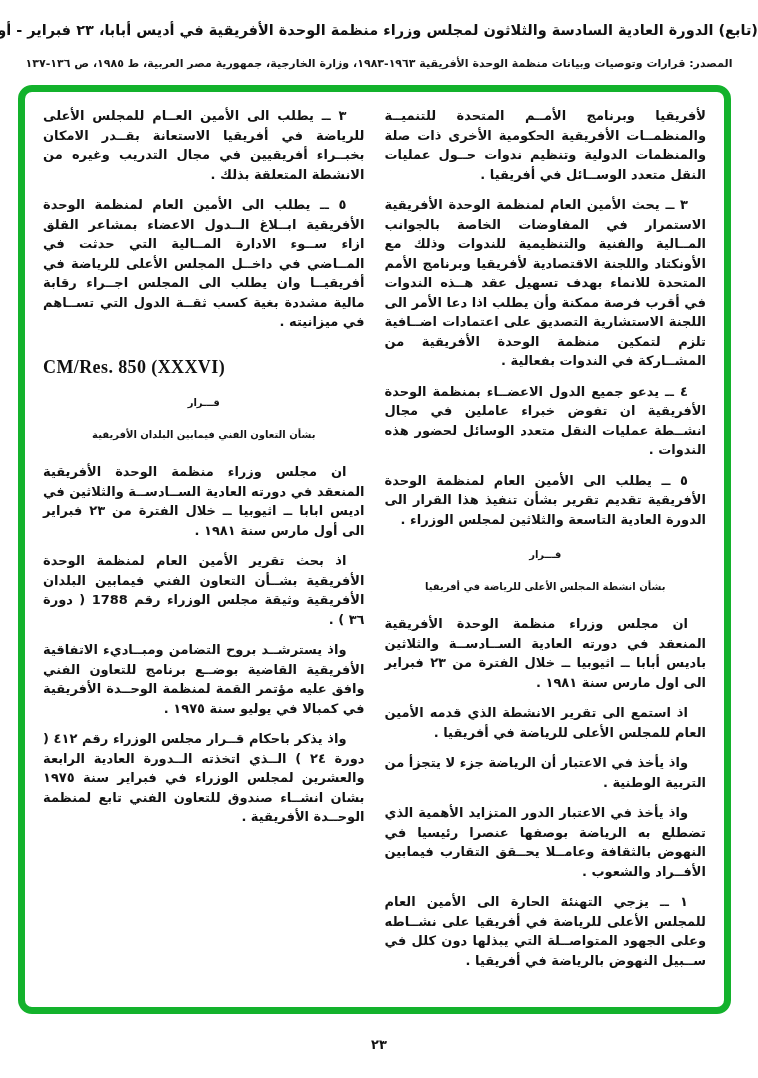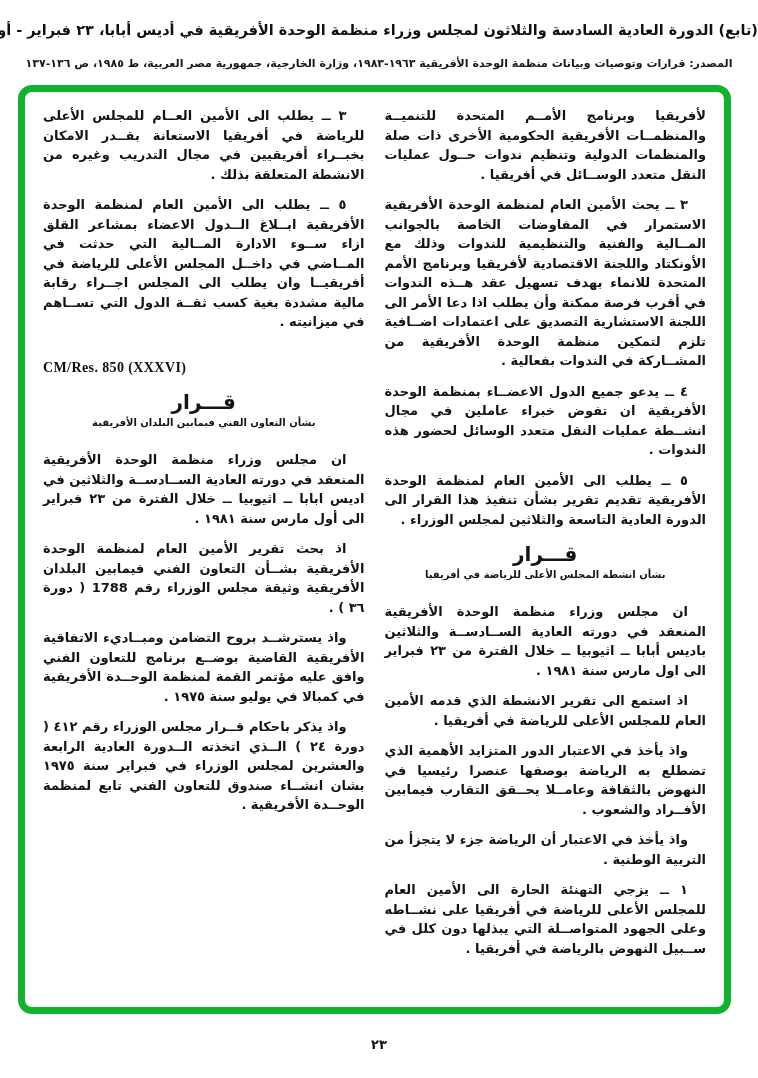--- a/index.html
+++ b/index.html
@@ -59,32 +59,32 @@
   }
   .para {
     margin: 0 0 11px 0;
     text-indent: 18px; 
   }
   .para.no-indent { text-indent: 0; }
   .res-ref {
     direction: ltr;
     text-align: left;
     font-family: "Liberation Serif", serif;
-    font-size: 14px;
+    font-size: 18px;
     font-weight: 600;
     letter-spacing: 0.4px;
     margin: 26px 0 6px 0;
     text-indent: 0;
     color: #111;
   }
   .decision-word {
     text-align: center;
-    font-size: 20px;
+    font-size: 10px;
     font-weight: 700;
-    margin: 16px 0 0 0;
+    margin: 16px 0 12px 0;
     text-indent: 0;
   }
   .subject-heading {
     text-align: center;
     font-size: 10px;
     font-weight: 700;
     margin: 0 0 18px 0;
     text-indent: 0;
   }
   .page-number {
@@ -113,22 +113,22 @@
       <p class="para no-indent">لأفريقيا وبرنامج الأمــم المتحدة للتنميــة والمنظمــات الأفريقية الحكومية الأخرى ذات صلة والمنظمات الدولية وتنظيم ندوات حــول عمليات النقل متعدد الوســائل في أفريقيا .</p>
       <p class="para">٣ ــ يحث الأمين العام لمنظمة الوحدة الأفريقية الاستمرار في المفاوضات الخاصة بالجوانب المــالية والفنية والتنظيمية للندوات وذلك مع الأونكتاد واللجنة الاقتصادية لأفريقيا وبرنامج الأمم المتحدة للانماء بهدف تسهيل عقد هــذه الندوات في أقرب فرصة ممكنة وأن يطلب اذا دعا الأمر الى اللجنة الاستشارية التصديق على اعتمادات اضــافية تلزم لتمكين منظمة الوحدة الأفريقية من المشــاركة في الندوات بفعالية .</p>
       <p class="para">٤ ــ يدعو جميع الدول الاعضــاء بمنظمة الوحدة الأفريقية ان تفوض خبراء عاملين في مجال انشــطة عمليات النقل متعدد الوسائل لحضور هذه الندوات .</p>
       <p class="para">٥ ــ يطلب الى الأمين العام لمنظمة الوحدة الأفريقية تقديم تقرير بشأن تنفيذ هذا القرار الى الدورة العادية التاسعة والثلاثين لمجلس الوزراء .</p>
 
       <div class="decision-word">قـــرار</div>
       <div class="subject-heading">بشأن انشطة المجلس الأعلى للرياضة في أفريقيا</div>
 
       <p class="para">ان مجلس وزراء منظمة الوحدة الأفريقية المنعقد في دورته العادية الســادســة والثلاثين باديس أبابا ــ اثيوبيا ــ خلال الفترة من ٢٣ فبراير الى اول مارس سنة ١٩٨١ .</p>
       <p class="para">اذ استمع الى تقرير الانشطة الذي قدمه الأمين العام للمجلس الأعلى للرياضة في أفريقيا .</p>
+      <p class="para">واذ يأخذ في الاعتبار أن الرياضة جزء لا يتجزأ من التربية الوطنية .</p>
       <p class="para">واذ يأخذ في الاعتبار الدور المتزايد الأهمية الذي تضطلع به الرياضة بوصفها عنصرا رئيسيا في النهوض بالثقافة وعامــلا يحــقق التقارب فيمابين الأفــراد والشعوب .</p>
-      <p class="para">واذ يأخذ في الاعتبار أن الرياضة جزء لا يتجزأ من التربية الوطنية .</p>
       <p class="para">١ ــ يزجي التهنئة الحارة الى الأمين العام للمجلس الأعلى للرياضة في أفريقيا على نشــاطه وعلى الجهود المتواصــلة التي يبذلها دون كلل في ســبيل النهوض بالرياضة في أفريقيا .</p>
 
     </section>
 
     <section class="col">
       <p class="para">٣ ــ يطلب الى الأمين العــام للمجلس الأعلى للرياضة في أفريقيا الاستعانة بقــدر الامكان بخبــراء أفريقيين في مجال التدريب وغيره من الانشطة المتعلقة بذلك .</p>
       <p class="para">٥ ــ يطلب الى الأمين العام لمنظمة الوحدة الأفريقية ابــلاغ الــدول الاعضاء بمشاعر القلق ازاء ســوء الادارة المــالية التي حدثت في المــاضي في داخــل المجلس الأعلى للرياضة في أفريقيــا وان يطلب الى المجلس اجــراء رقابة مالية مشددة بغية كسب ثقــة الدول التي تســاهم في ميزانيته .</p>
 
       <div class="res-ref">CM/Res. 850 (XXXVI)</div>
       <div class="decision-word">قـــرار</div>

